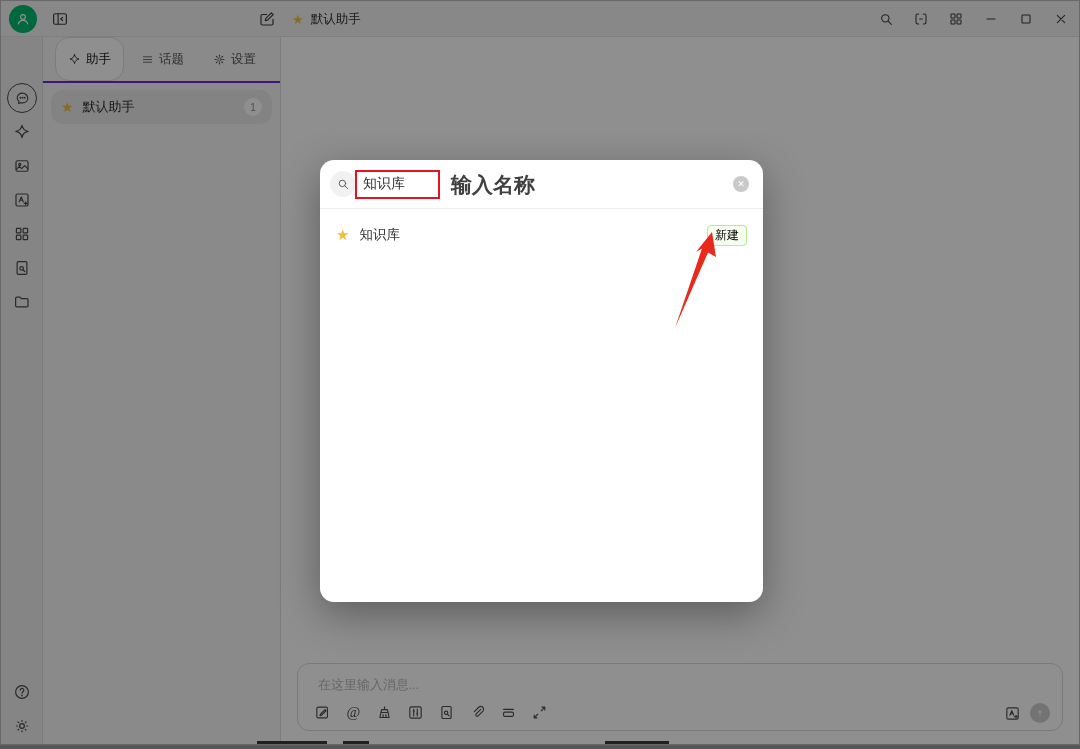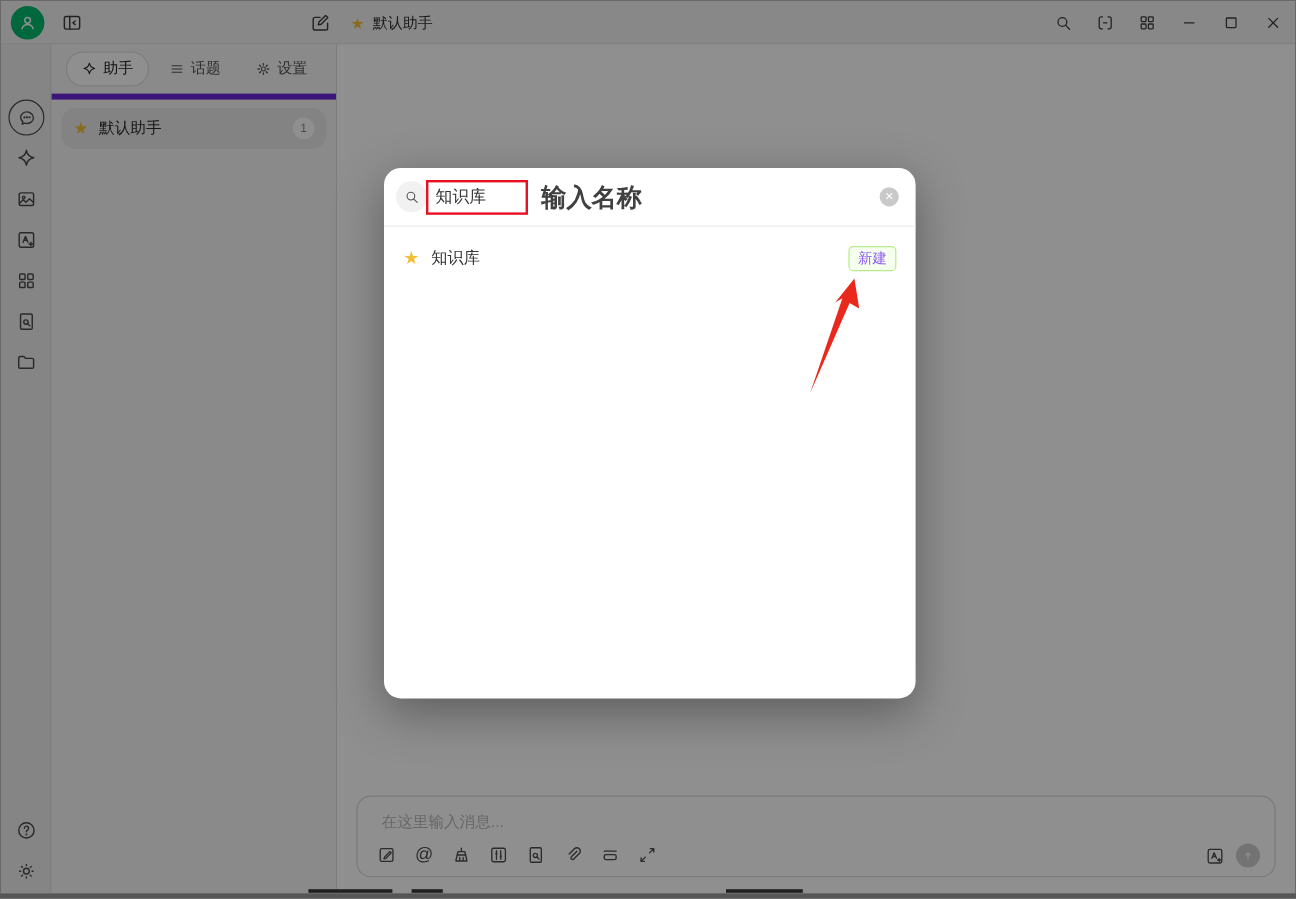--- a/index.html
+++ b/index.html
@@ -25,55 +25,55 @@
   svg { width:100%; height:100%; fill:none; stroke:currentColor; stroke-width:1.6; stroke-linecap:round; stroke-linejoin:round; }
 
   
   .iconbar { position:absolute; top:36px; left:0; width:42px; bottom:0; background:#ededed; border-right:1px solid #ddd; }
   .rail-ic { position:absolute; left:12px; width:18px; height:18px; color:#4a4a4a; display:flex; }
   .rail-active { position:absolute; left:6px; top:46px; width:30px; height:30px; border:1.4px solid #4a4a4a; border-radius:50%; display:flex; align-items:center; justify-content:center; color:#4a4a4a; }
   .rail-active svg { width:17px; height:17px; }
 
   
   .panel { position:absolute; top:36px; left:42px; width:238px; bottom:0; background:#f7f7f7; border-right:1px solid #ddd; }
-  .tabs { height:46px; display:flex; align-items:center; padding:0 12px; justify-content:space-between; border-bottom:5px solid #6d28d9; }
+  .tabs { height:46px; display:flex; padding:0 12px; justify-content:space-between; border-bottom:2px solid #6d28d9; }
   .tab { display:flex; align-items:center; gap:5px; font-size:12.5px; color:#555; padding:5px 12px; border-radius:14px; }
   .tab .t-ic { width:13px; height:13px; display:flex; }
   .tab.active { background:#fff; border:1px solid #ddd; color:#222; }
   .assistant-item { margin:7px 8px 0 8px; height:34px; border-radius:12px; background:#e9e9e9; display:flex; align-items:center; padding:0 10px; }
   .assistant-item .star { color:#f2c037; font-size:14px; margin-right:9px; }
   .assistant-item .a-label { font-size:13px; color:#2e2e2e; }
   .badge { margin-left:auto; width:18px; height:18px; border-radius:50%; background:#fff; font-size:10px; color:#8a8a8a; display:flex; align-items:center; justify-content:center; }
   .add-row { margin:15px 8px 0 18px; display:flex; align-items:center; gap:9px; font-size:13px; color:#2e2e2e; }
   .add-row .plus { width:13px; height:13px; display:flex; color:#444; }
 
   
   .main { position:absolute; top:36px; left:280px; right:0; bottom:0; background:#fff; }
   .greeting { position:absolute; top:19px; left:16px; right:20px; height:28px; border:1px solid #e4e4e4; border-radius:8px; line-height:26px; padding:0 16px; font-size:12.5px; color:#9b9b9b; }
-  .input-box { position:absolute; left:16px; right:16px; bottom:13px; height:68px; border:1px solid #d9d9d9; border-radius:12px; background:#fff; }
+  .input-box { position:absolute; left:16px; right:16px; bottom:13px; height:68px; border:1px solid #d9d9d9; border-radius:12px; background:#fff;font-family:Liberation Serif, serif; }
   .placeholder { padding:12px 20px 0; font-size:13px; color:#b8b8b8; }
   .in-toolbar { position:absolute; left:16px; bottom:9px; display:flex; gap:14px; align-items:center; color:#4d4d4d; }
   .in-toolbar .ic, .in-right .ic { width:17px; height:17px; display:flex; }
   .at-glyph { font-size:15px; color:#4d4d4d; line-height:17px; width:17px; text-align:center; }
   .in-right { position:absolute; right:12px; bottom:7px; display:flex; gap:9px; align-items:center; color:#4d4d4d; }
   .send-btn { width:20px; height:20px; border-radius:50%; background:#cdcdcd; display:flex; align-items:center; justify-content:center; color:#fff; }
   .send-btn svg { width:12px; height:12px; stroke-width:2; }
 
   
   .scrim { position:absolute; inset:0; background:rgba(0,0,0,0.44); z-index:5; }
-  .modal { position:absolute; left:320px; top:140px; width:443px; height:442px; background:#fff; border-radius:14px; box-shadow:0 12px 40px rgba(0,0,0,0.35); z-index:10;font-family:Liberation Serif, serif; }
+  .modal { position:absolute; left:320px; top:160px; width:443px; height:442px; background:#fff; border-radius:14px; box-shadow:0 12px 40px rgba(0,0,0,0.35); z-index:10;font-family:Liberation Serif, serif; }
   .m-search { height:49px; display:flex; align-items:center; padding:0 14px 0 10px; border-bottom:1px solid #ececec; }
   .m-search-circle { width:26px; height:26px; border-radius:50%; background:#f1f1f1; display:flex; align-items:center; justify-content:center; color:#555; flex:0 0 26px; }
   .m-search-circle svg { width:14px; height:14px; }
   .m-input { border:none; outline:none; background:transparent; margin-left:7px; font-size:14px; color:#333; width:160px; font-family:inherit; }
   .m-clear { margin-left:auto; width:16px; height:16px; border-radius:50%; background:#c9c9c9; color:#fff; font-size:9px; display:flex; align-items:center; justify-content:center; }
   .m-row { height:38px; margin-top:7px; display:flex; align-items:center; padding:0 16px; }
   .m-row .star { color:#f2c037; font-size:15px; margin-right:10px; }
   .m-row .r-label { font-size:13.5px; color:#333; }
-  .tag-new { margin-left:auto; font-size:12px; color:#8b5cf6; background:#f6ffed; border:1px solid #b7eb8f; border-radius:4px; padding:1px 7px; }
+  .tag-new { margin-left:auto; font-size:12px; color:#000000; background:#f6ffed; border:1px solid #b7eb8f; border-radius:4px; padding:1px 7px; }
 
   
   .anno-box { position:absolute; left:35px; top:10px; width:85px; height:29px; border:2px solid #e81123; z-index:12; pointer-events:none; }
   .anno-label { position:absolute; left:131px; top:11px; font-size:21px; font-weight:bold; color:#404040; z-index:12; }
   .anno-arrow { position:absolute; left:672px; top:230px; width:48px; height:102px; z-index:15; }
 
   
   .sliver { position:absolute; bottom:0; height:3px; background:#3a3a3a; z-index:1; }
 </style>
 </head>

